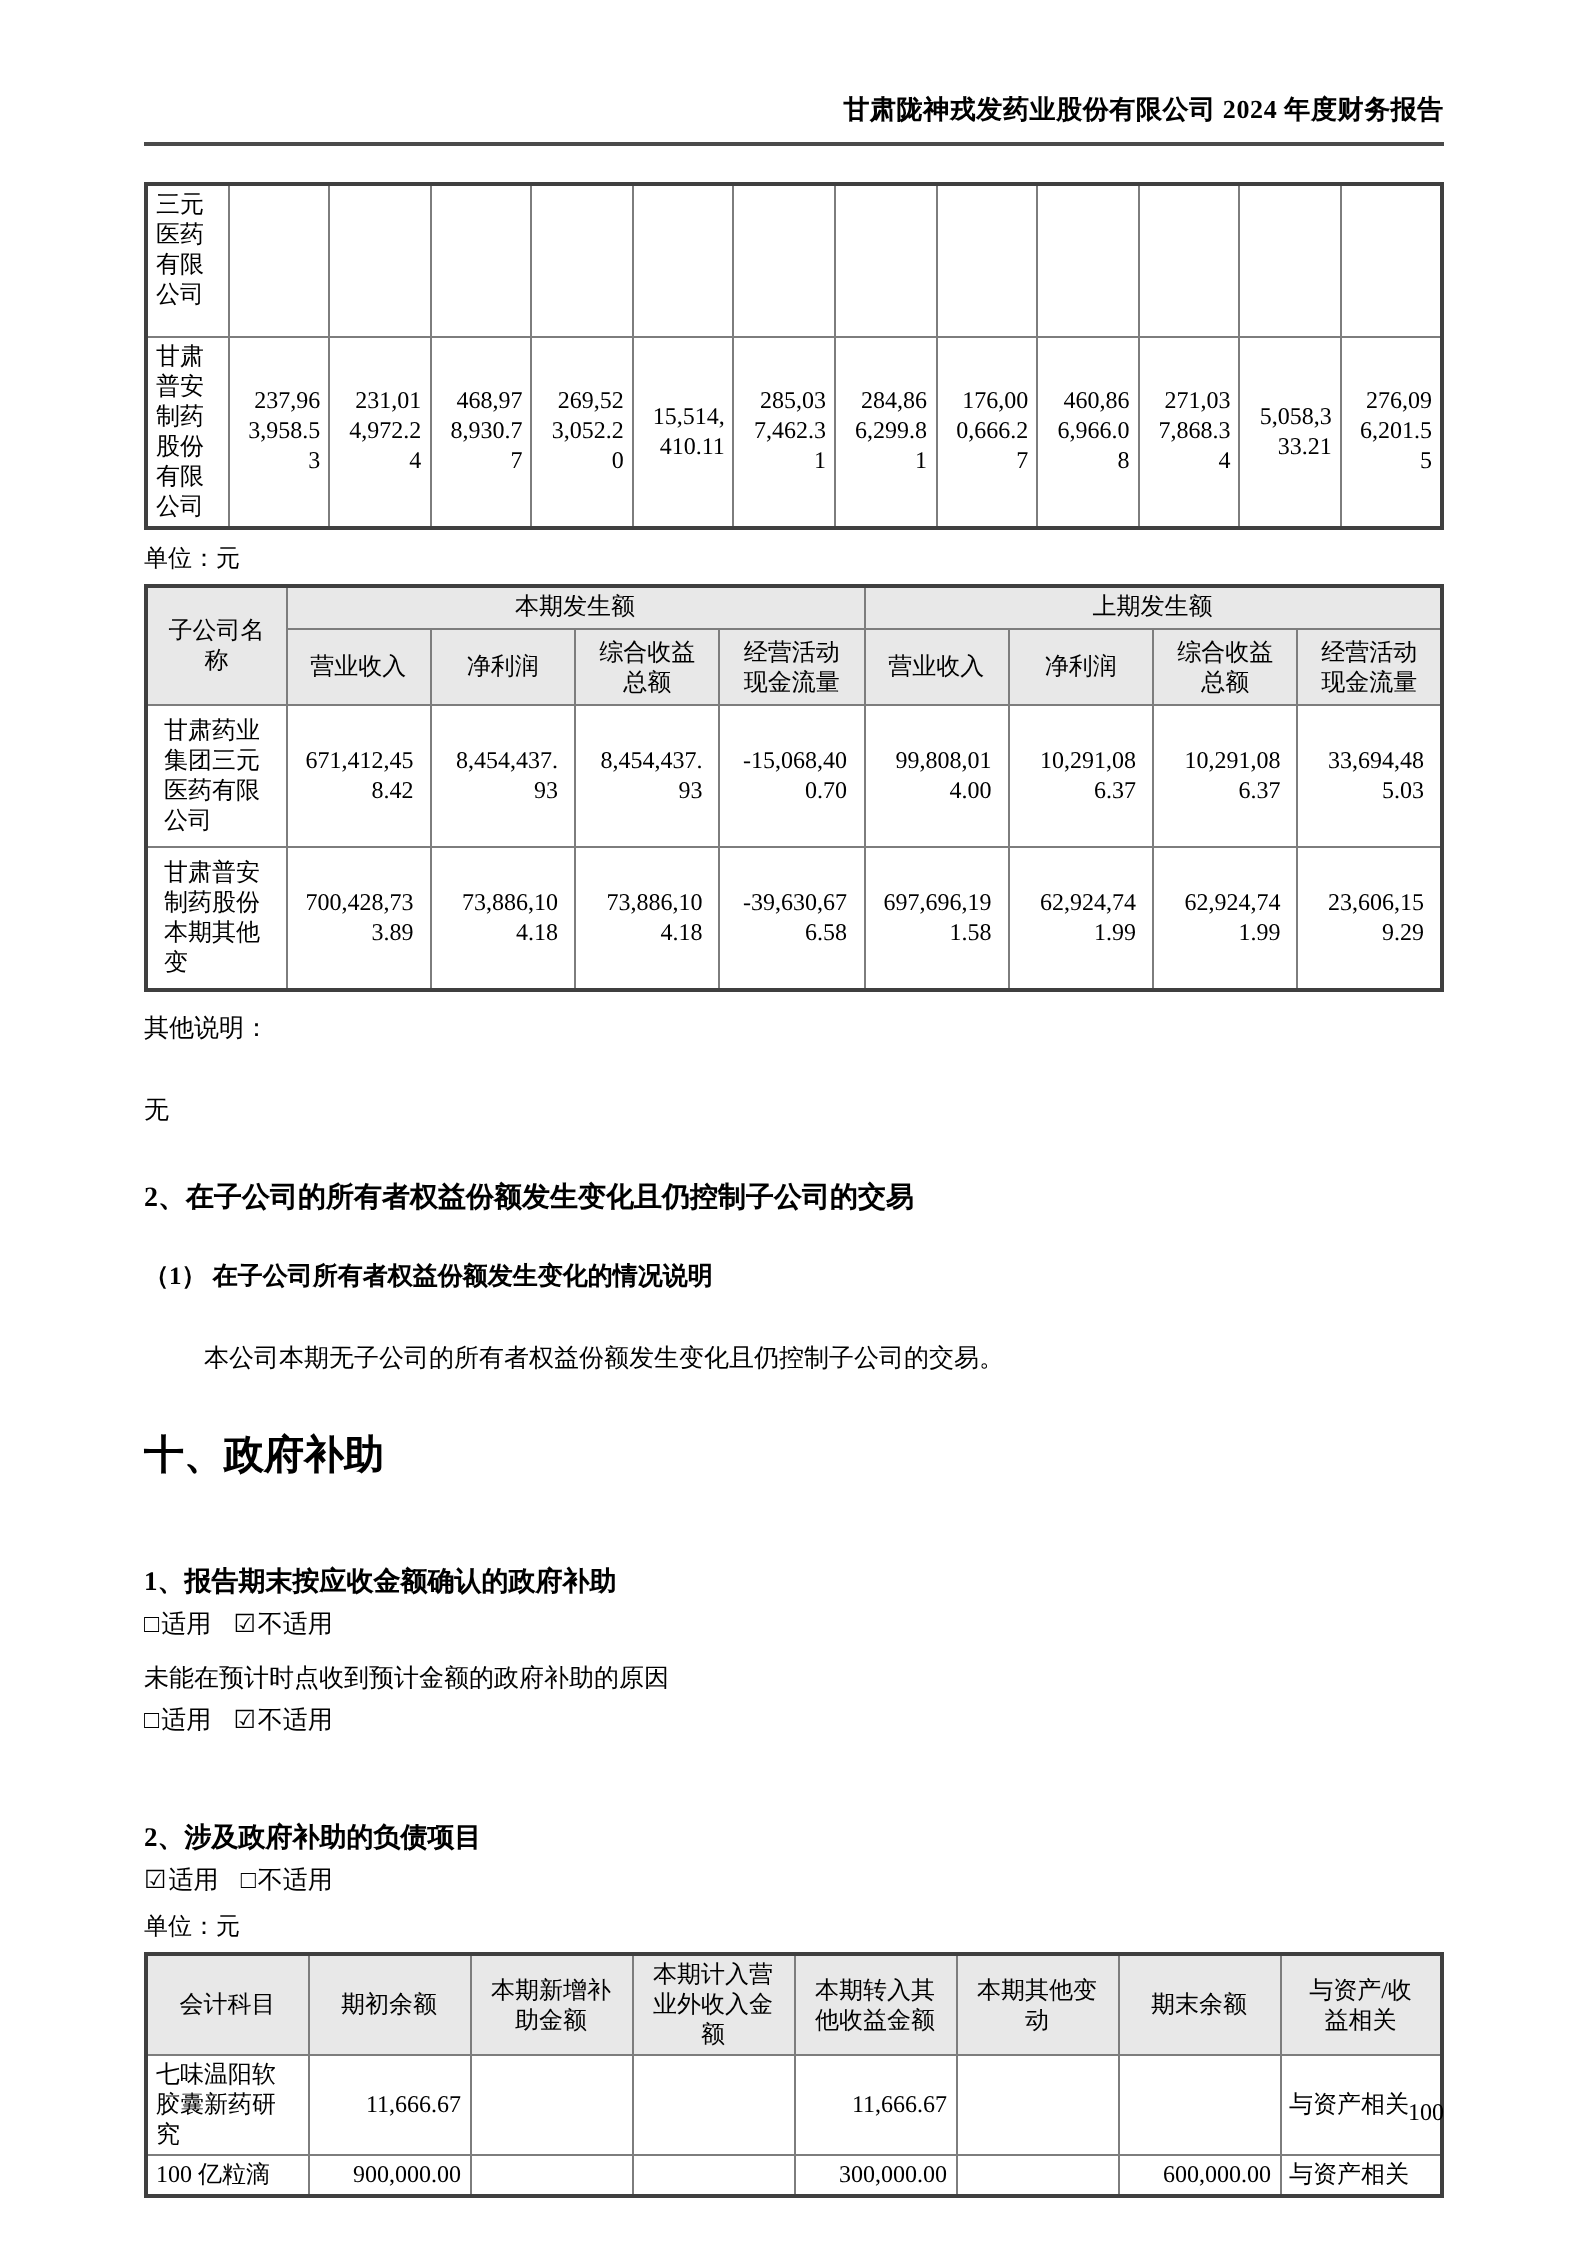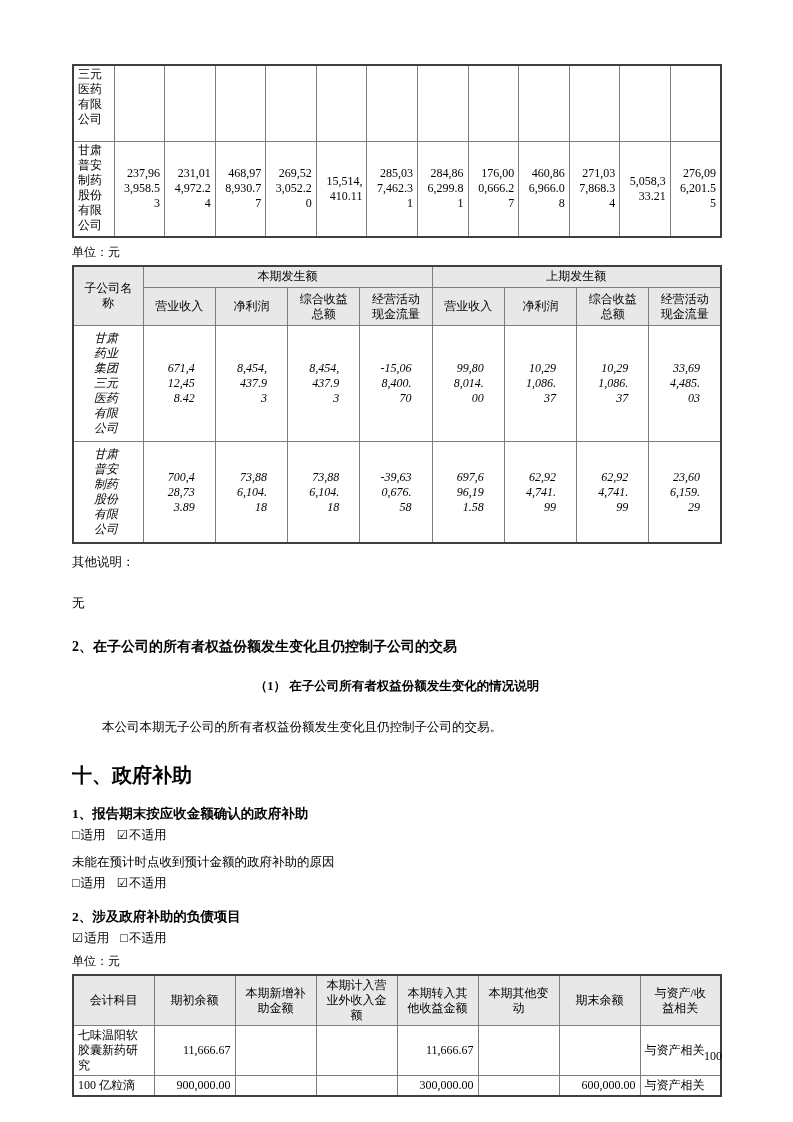--- a/index.html
+++ b/index.html
@@ -38,52 +38,53 @@
     font-weight: normal;
   }
   th { background: #e8e8e8; text-align: center; }
   td.num { text-align: right; }
   td.lbl { text-align: left; }
   td.ctr { }
 
   .t1 { margin-top: 18px; }
   .t1 tr.r0 td { height: 76px; vertical-align: top; }
   .t1 tr.r1 td { height: 86px; }
-  .t1 td.lbl { vertical-align: middle; font-family: Liberation Mono, monospace; }
+  .t1 td.lbl { vertical-align: middle; }
 
   .unit-line { text-align: left; font-size: 12px; margin: 6px 0 4px 0; }
 
   .t2 tr.grp th { height: 22px; }
   .t2 tr.sub th { height: 38px; }
-  .t2 td { padding: 5px 20px; font-style: italic; }
+  .t2 td { padding: 5px 8px; }
 
   .other-label { font-size: 12.5px; margin-top: 10px; }
   .none-text   { font-size: 12.5px; margin-top: 24px; }
   .h-num2 { font-size: 14px;   font-weight: bold; margin-top: 26px; }
-  .h-sub  { font-size: 12.5px; font-weight: bold; margin-top: 22px; text-align: center; }
+  .h-sub  { font-size: 12.5px; font-weight: bold; margin-top: 22px; }
   .para   { font-size: 12.5px; margin-top: 24px; text-indent: 30px; }
   .h-big  { font-size: 20px;   font-weight: bold; margin-top: 26px; }
-  .h-med  { font-size: 13.5px; font-weight: bold; margin-top: 16px; }
+  .h-med  { font-size: 13.5px; font-weight: bold; margin-top: 41px; }
   .checkline { font-size: 12.5px; margin-top: 4px; }
   .checkline .cb { margin-right: 1px; }
   .checkline .grp2 { margin-left: 8px; }
   .reason { font-size: 12.5px; margin-top: 10px; }
   .t3 { margin-top: 2px; }
   .t3 th { height: 20px; }
   .page-num {
     position: absolute;
     right: 71px; bottom: 58px;
     font-size: 12px;
   }
 </style>
 </head>
 <body>
 
 <div class="page">
 
+  <div class="header-title">甘肃陇神戎发药业股份有限公司 2024 年度财务报告</div>
 
   <table class="t1">
     <colgroup>
       <col style="width:41px">
       <col>
         <col>
         <col>
         <col>
         <col>
         <col>
@@ -181,21 +182,21 @@
       <td class="num">8,454,437.93</td>
       <td class="num">-15,068,400.70</td>
       <td class="num">99,808,014.00</td>
       <td class="num">10,291,086.37</td>
       <td class="num">10,291,086.37</td>
       <td class="num">33,694,485.03</td>
     </tr>
     <tr>
       <td class="lbl">甘肃普安
 制药股份
-有限公司</td>
+本期其他变</td>
       <td class="num">700,428,733.89</td>
       <td class="num">73,886,104.18</td>
       <td class="num">73,886,104.18</td>
       <td class="num">-39,630,676.58</td>
       <td class="num">697,696,191.58</td>
       <td class="num">62,924,741.99</td>
       <td class="num">62,924,741.99</td>
       <td class="num">23,606,159.29</td>
     </tr>
   </tbody>

